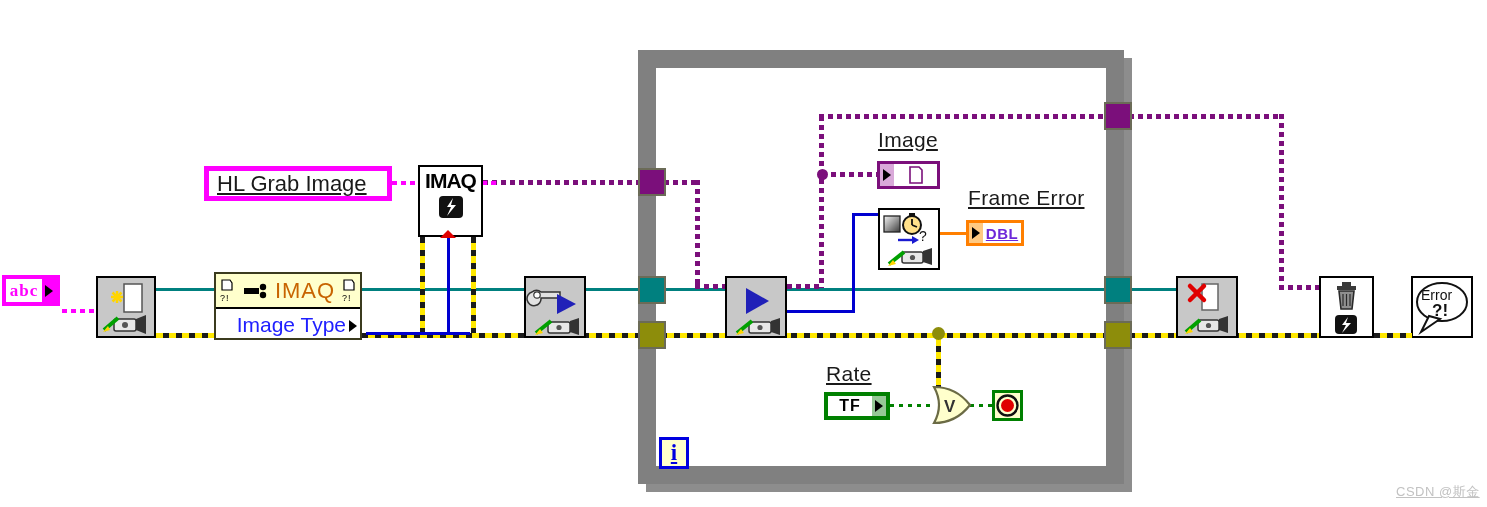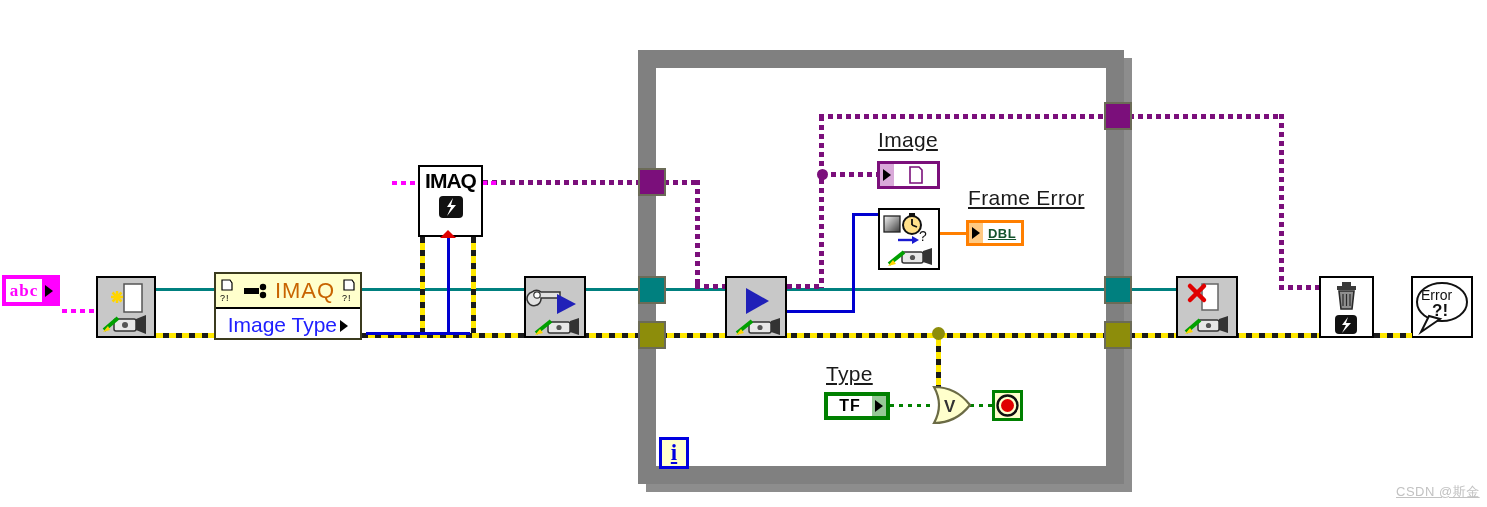--- a/index.html
+++ b/index.html
@@ -162,23 +162,23 @@
   }
   .ind-img .arrow-pad { background: #d9a9d9; }
 
   
   .ind-dbl {
     border: 3px solid #ff7f00;
     background: #ff7f00;
   }
   .ind-dbl .arrow-pad { background: #ffc982; }
   .ind-dbl .term-inner {
-    color: #14532d;
+    color: #6d28d9;
     font-family: "Liberation Sans", sans-serif;
-    font-size: 13px;
+    font-size: 15px;
     letter-spacing: 0.5px;
     text-decoration: underline;
   }
 
   
   .ctrl-bool {
     border: 4px solid #008000;
     background: #c4b5fd;
   }
   .ctrl-bool .arrow-pad { background: #96c896; }
@@ -215,21 +215,21 @@
     justify-content: center;
     font-size: 22px;
     color: #c86400;
     letter-spacing: 1px;
   }
   .propnode-row {
     height: 32px;
     display: flex;
     align-items: center;
     justify-content: flex-end;
-    padding-right: 12px;
+    padding-right: 3px;
     font-size: 21px;
     color: #2020ff;
   }
 
   
   .watermark {
     font-size: 13px;
     color: #c2c2c2;
     letter-spacing: 0.5px;
   }
@@ -350,20 +350,21 @@
       </svg>
     </div>
     <div class="propnode-row">
       <span>Image Type</span>
       <span style="margin-left:3px;">
         <span style="display:inline-block;width:0;height:0;border-left:8px solid #000;border-top:6px solid transparent;border-bottom:6px solid transparent;"></span>
       </span>
     </div>
   </div>
 
+  <div class="abs const-str" style="left:204px; top:166px; width:188px; height:35px;">HL Grab Image</div>
 
   <div class="abs wire w-magenta-h" style="left:392px; top:181px; width:26px; height:4px;"></div>
   <div class="abs wire w-magenta-h" style="left:482px; top:181px; width:14px; height:4px;"></div>
 
   <div class="vi vi-white" style="left:418px; top:165px; width:65px; height:72px;">
     <div style="text-align:center; font-family:'Liberation Sans',sans-serif; font-weight:bold; font-size:21px; letter-spacing:-1px; margin-top:2px; color:#000;">IMAQ</div>
     <svg width="26" height="24" viewBox="0 0 26 24" style="display:block;margin:2px auto 0;">
       <rect x="1" y="1" width="24" height="22" rx="4" fill="#111"></rect>
       <polygon points="15,3 9,12 13,12 9,21 18,10 13,10" fill="#ffffff"></polygon>
     </svg>
@@ -447,21 +448,21 @@
 
   <div class="abs lbl" style="left:968px; top:186px;">Frame Error</div>
 
   <div class="term ind-dbl" style="left:966px; top:220px; width:58px; height:26px;">
     <div class="arrow-pad">
       <div class="tri-r"></div>
     </div>
     <div class="term-inner">DBL</div>
   </div>
 
-  <div class="abs lbl" style="left:826px; top:362px;">Type</div>
+  <div class="abs lbl" style="left:826px; top:362px;">Rate</div>
 
   <div class="term ctrl-bool" style="left:824px; top:392px; width:66px; height:28px;">
     <div class="term-inner">TF</div>
     <div class="arrow-pad">
       <div class="tri-r"></div>
     </div>
   </div>
 
   <div class="abs" style="left:930px; top:383px; width:44px; height:44px;">
     <svg width="44" height="44" viewBox="0 0 44 44">

